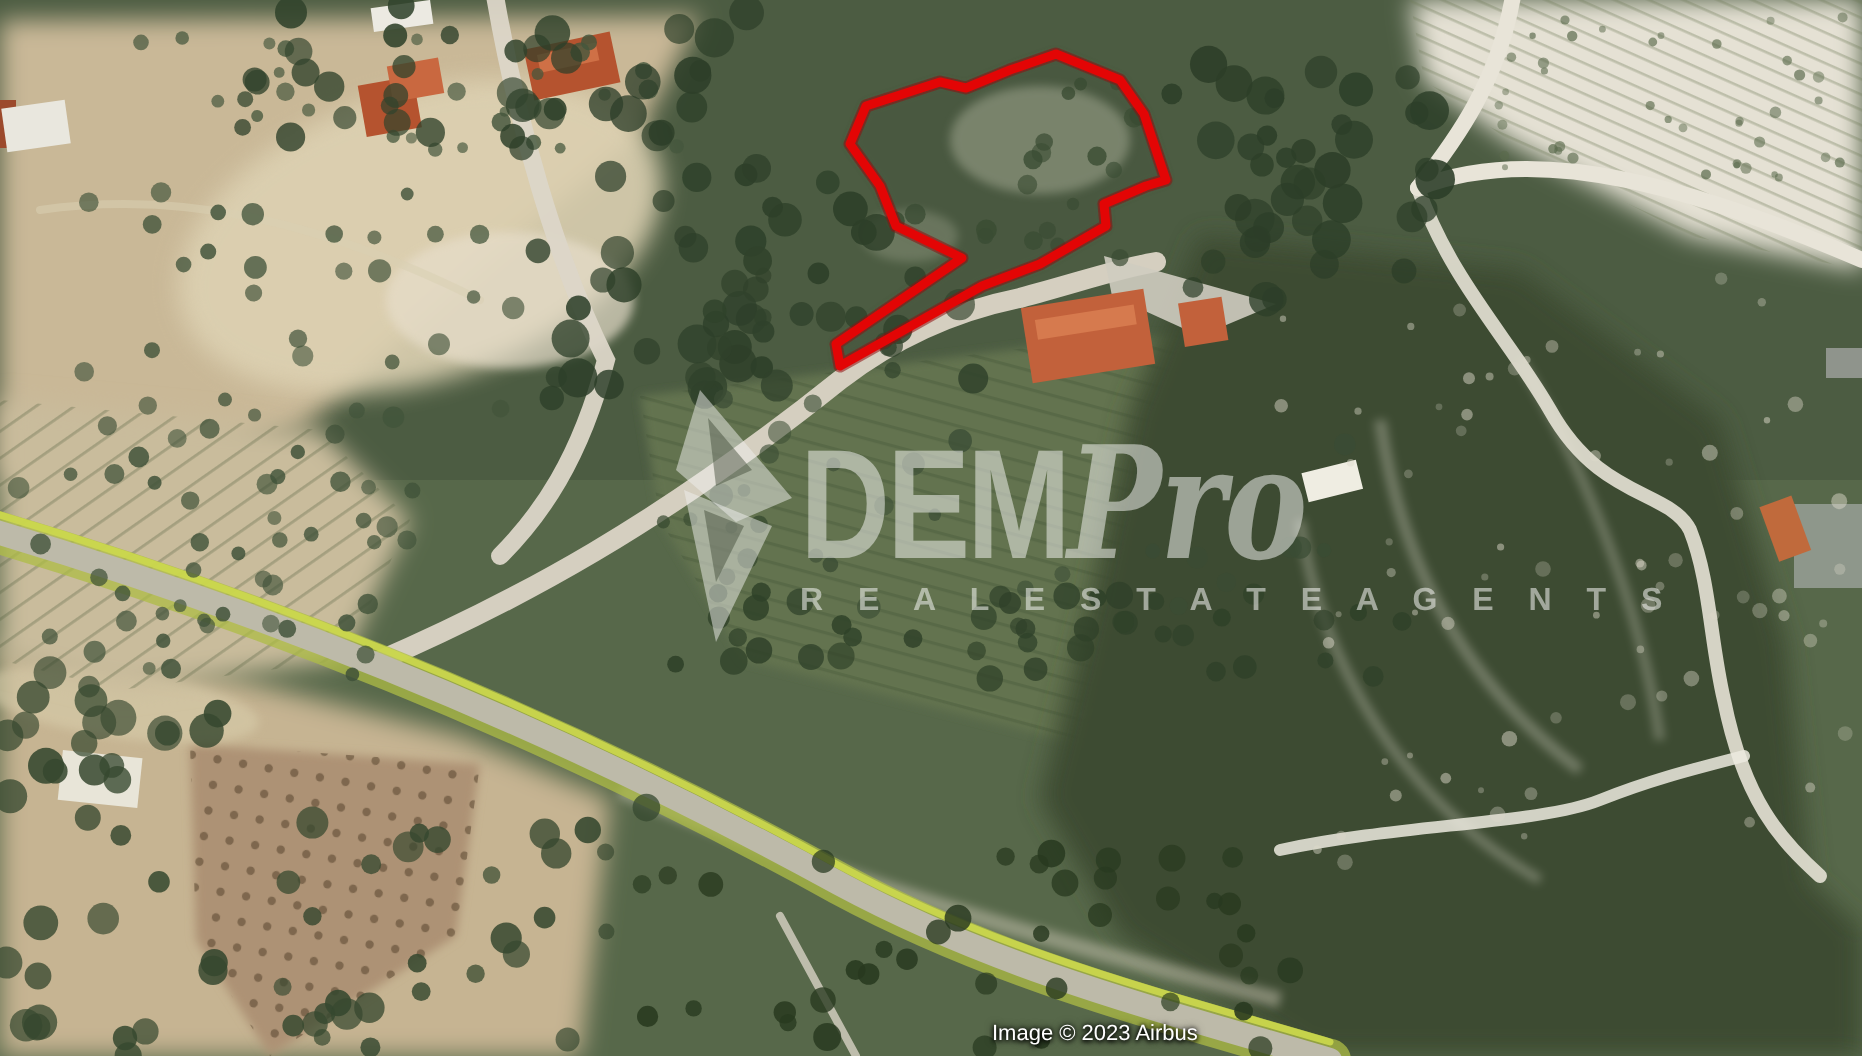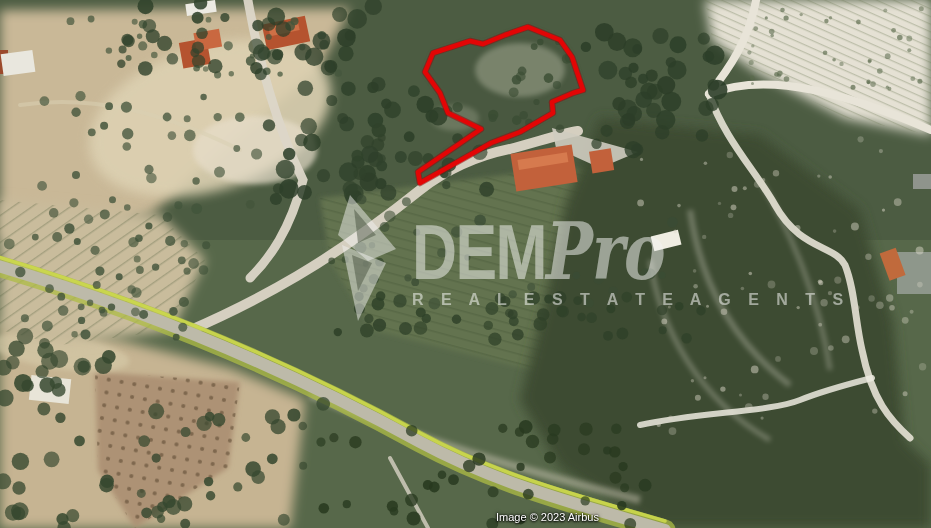--- a/index.html
+++ b/index.html
@@ -2,21 +2,21 @@
 <html><head>
 <meta charset="utf-8">
 <style>
   html,body{margin:0;padding:0;background:#222;}
   .stage{position:relative;width:931px;height:528px;overflow:hidden;background:#57684a;
          font-family:"Liberation Sans",sans-serif;}
   .stage svg.scene{position:absolute;left:0;top:0;}
   
   .watermark{position:absolute;left:314px;top:193px;display:flex;align-items:flex-start;
              color:rgba(243,243,241,.52);pointer-events:none;}
-  .wm-text{margin-left:12px;}
+  .wm-text{margin-left:0;}
   .brand{margin-top:24px;font-size:78px;font-weight:bold;line-height:.9;letter-spacing:-2px;
          transform:scaleX(.8);transform-origin:0 0;white-space:nowrap;
          font-family:"Liberation Sans",sans-serif;}
   .brand .pro{font-family:"DejaVu Serif",serif;font-style:italic;font-weight:600;letter-spacing:-1px;}
   .tagline{margin-top:4px;font-size:16px;font-weight:bold;letter-spacing:6.5px;
            color:rgba(246,246,244,.55);white-space:nowrap;}
   .attribution{position:absolute;left:496px;top:511px;font-size:11px;color:#fff;
     text-shadow:0 0 2px rgba(0,0,0,.95),0 0 4px rgba(0,0,0,.75),0 1px 2px rgba(0,0,0,.9);}
 </style>
 </head>

